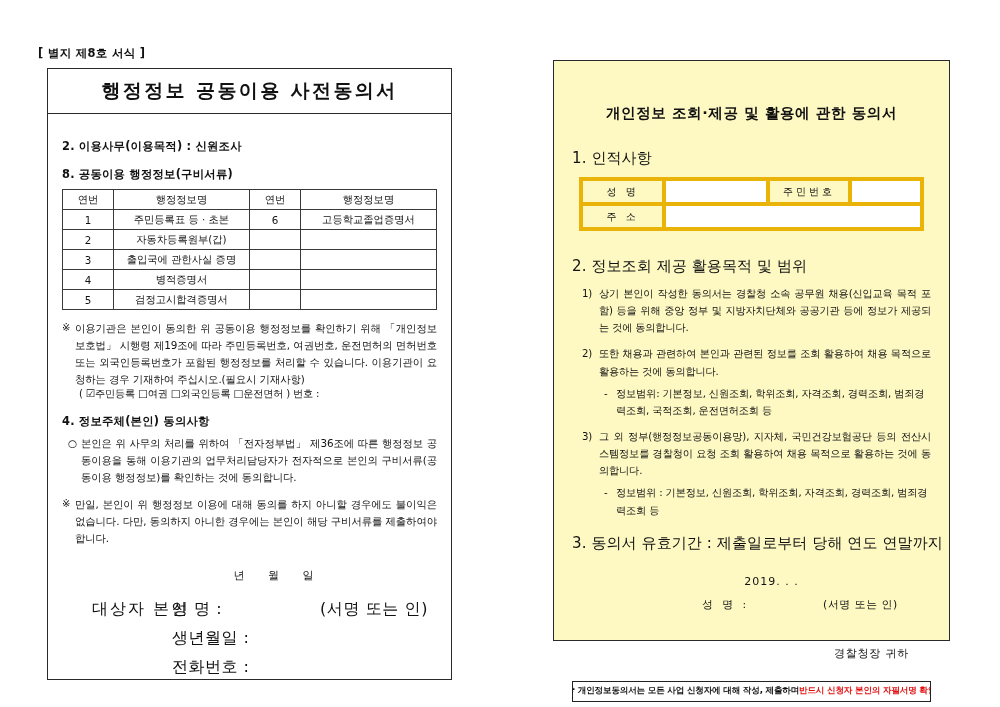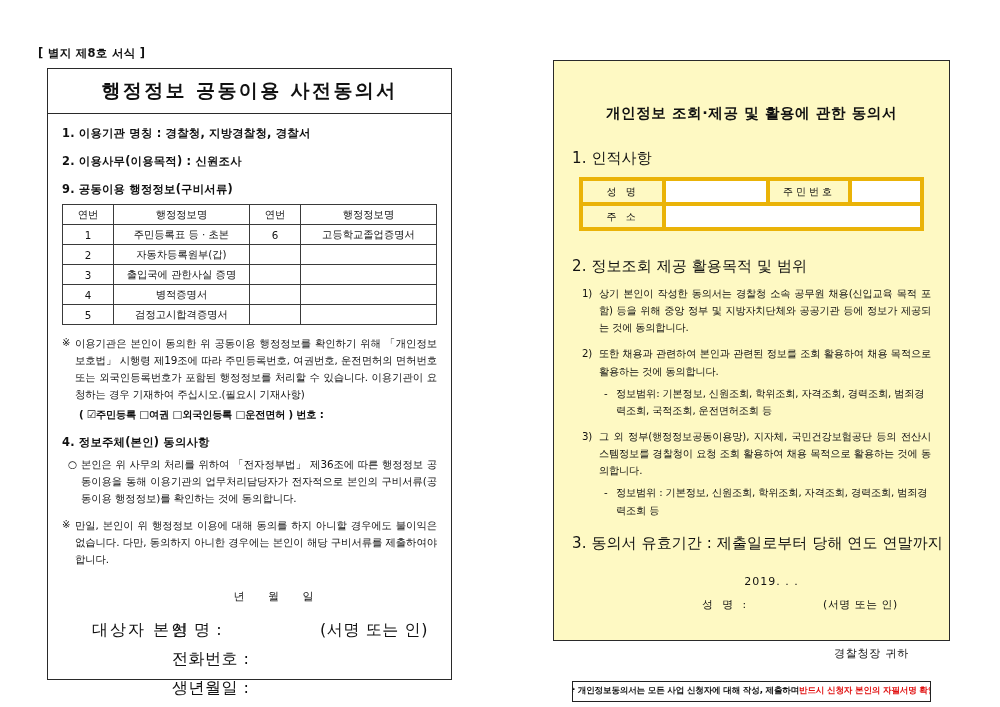--- a/index.html
+++ b/index.html
@@ -94,26 +94,24 @@
     flex: 0 0 auto;
     width: 13px;
     font-size: 10px;
     line-height: 1.62;
   }
   .note-text {
     flex: 1 1 auto;
     text-align: justify;
   }
   .checkbox-line {
-    margin-top: 6px;
     margin-left: 17px;
     font-size: 10.2px;
     white-space: nowrap;
     letter-spacing: -0.2px;
-    font-weight: bold;
   }
   .cbx { font-size: 10.5px; }
 
   .bullet-block {
     display: flex;
     margin-top: 6px;
     margin-left: 6px;
     font-size: 10.4px;
     line-height: 1.62;
     letter-spacing: -0.1px;
@@ -283,23 +281,22 @@
 <div id="left-form-label">[ 별지 제8호 서식 ]</div>
 
 <div id="left-doc">
 
   <div id="left-title-band">
     <span class="title-text">행정정보 공동이용 사전동의서</span>
   </div>
 
   <div id="left-body">
 
-    <div class="sec-head">1. 이용기관 명칭 : 경찰청, 지방경찰청, 경찰서</div>
     <div class="sec-head sec-gap">2. 이용사무(이용목적) : 신원조사</div>
-    <div class="sec-head sec-gap">9. 공동이용 행정정보(구비서류)</div>
+    <div class="sec-head sec-gap">8. 공동이용 행정정보(구비서류)</div>
 
     <table id="info-table">
       <thead>
         <tr>
           <th class="col-no">연번</th>
           <th class="col-name">행정정보명</th>
           <th class="col-no">연번</th>
           <th class="col-name">행정정보명</th>
         </tr>
       </thead>
@@ -367,25 +364,25 @@
       <div id="left-date-line">년 월 일</div>
 
       <div id="left-sign-rows">
         <div class="sign-row">
           <span class="sign-subject">대상자 본인</span>
           <span class="sign-label">성 명 :</span>
           <span class="sign-suffix">(서명 또는 인)</span>
         </div>
         <div class="sign-row">
           <span class="sign-subject"></span>
-          <span class="sign-label">전화번호 :</span>
+          <span class="sign-label">생년월일 :</span>
         </div>
         <div class="sign-row">
           <span class="sign-subject"></span>
-          <span class="sign-label">생년월일 :</span>
+          <span class="sign-label">전화번호 :</span>
         </div>
       </div>
     </div>
 
   </div>
 </div>
 
 <div id="right-doc">
 
   <div id="right-title">개인정보 조회·제공 및 활용에 관한 동의서</div>

